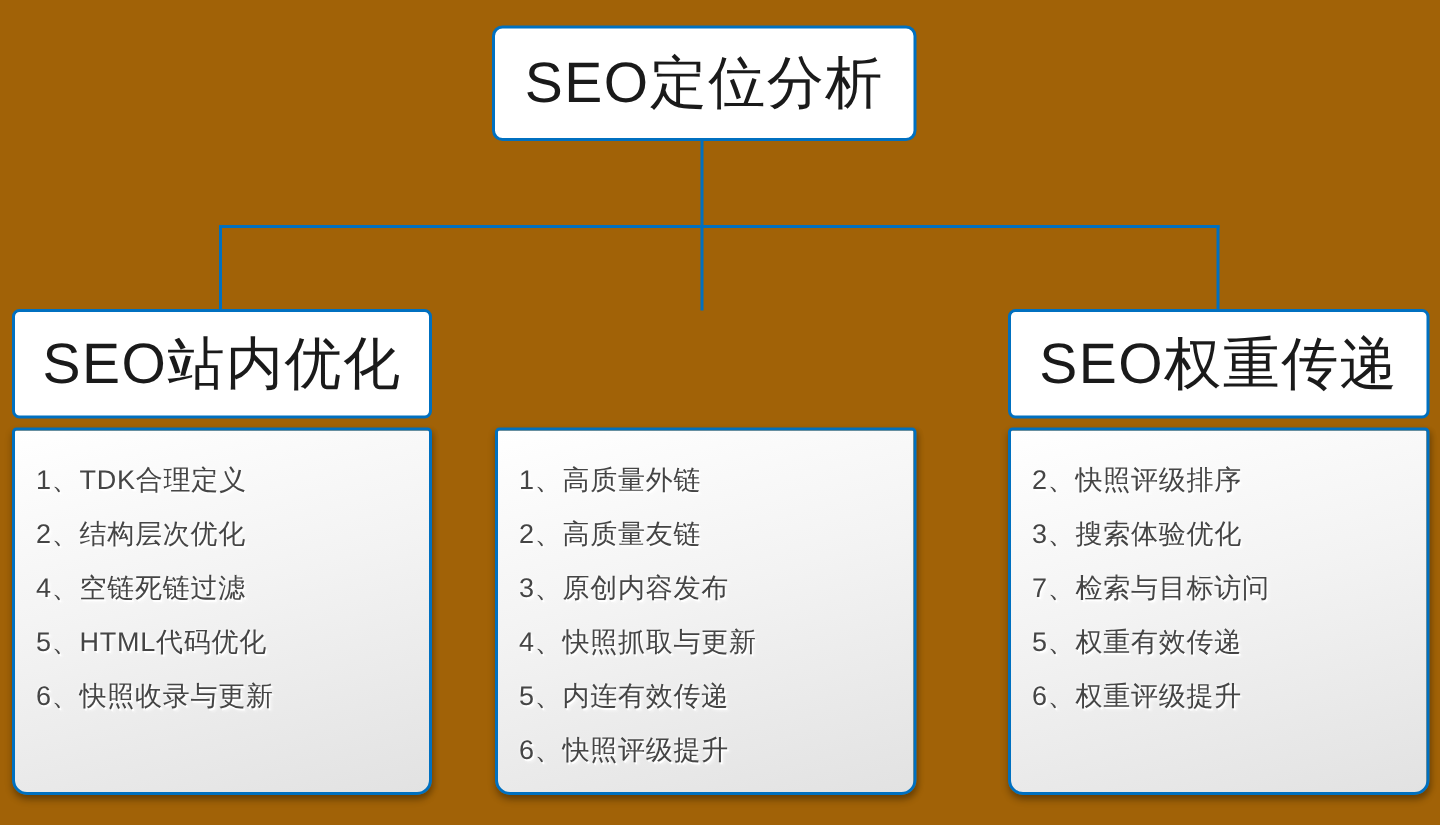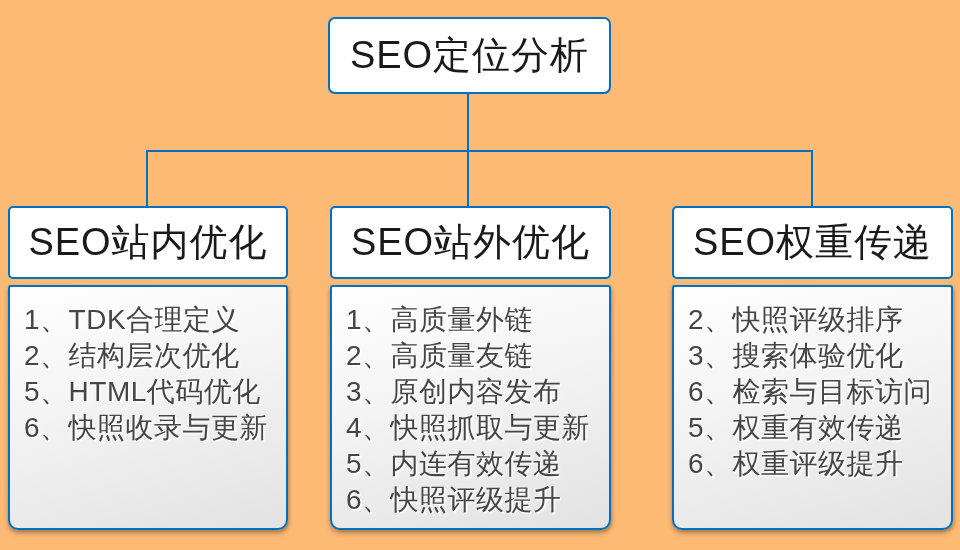--- a/index.html
+++ b/index.html
@@ -4,21 +4,21 @@
 <style>
   :root{
     --line:#0070c0;
     --border:#0070c0;
     --title-text:#1a1a1a;
     --item-text:#454545;
   }
   *{ box-sizing:border-box; margin:0; padding:0; }
   html,body{ width:960px; height:550px; background:#ffffff; overflow:hidden;
     font-family:"Liberation Sans","DejaVu Sans",sans-serif; }
-  .stage{ position:relative; width:960px; height:550px; background:#fdba74; }
+  .stage{ position:relative; width:960px; height:550px; background:#a16207; }
 
   .node{
     position:absolute; background:#fff;
     border:2px solid var(--border);
     display:flex; align-items:center; justify-content:center;
   }
   .root-node{
     left:328px; top:17px; width:283px; height:77px;
     border-radius:7px; z-index:2;
   }
@@ -45,21 +45,21 @@
     border-radius:3px 3px 10px 10px;
     background:linear-gradient(165deg,#ffffff 0%,#f3f3f3 45%,#e2e2e2 100%);
     box-shadow:0 3px 5px rgba(0,0,0,.30), 2px 2px 3px rgba(0,0,0,.08);
     padding:15px 6px 0 14px; z-index:2;
   }
   .col-1{ left:8px;   width:280px; }
   .col-2{ left:330px; width:281px; }
   .col-3{ left:672px; width:281px; }
 
   .list-item{
-    font-size:28px; line-height:36px; white-space:nowrap;
+    font-size:18px; line-height:36px; white-space:nowrap;
     color:var(--item-text); font-weight:400; letter-spacing:.5px;
     text-shadow:1px 1px 0 rgba(255,255,255,.95),
                 2px 2px 2px rgba(255,255,255,.65),
                -1px -1px 1px rgba(255,255,255,.35);
   }
 </style>
 </head>
 <body>
 
 <div class="stage">
@@ -73,40 +73,38 @@
   <div class="connector c-drop-left"></div>
   <div class="connector c-drop-mid"></div>
   <div class="connector c-drop-right"></div>
 
   <div class="node branch-header col-1">
     <span class="node-title">SEO站内优化</span>
   </div>
   <div class="branch-list col-1">
     <div class="list-item">1、TDK合理定义</div>
     <div class="list-item">2、结构层次优化</div>
+    <div class="list-item">4、空链死链过滤</div>
     <div class="list-item">5、HTML代码优化</div>
     <div class="list-item">6、快照收录与更新</div>
   </div>
 
-  <div class="node branch-header col-2">
-    <span class="node-title">SEO站外优化</span>
-  </div>
   <div class="branch-list col-2">
     <div class="list-item">1、高质量外链</div>
     <div class="list-item">2、高质量友链</div>
     <div class="list-item">3、原创内容发布</div>
     <div class="list-item">4、快照抓取与更新</div>
     <div class="list-item">5、内连有效传递</div>
     <div class="list-item">6、快照评级提升</div>
   </div>
 
   <div class="node branch-header col-3">
     <span class="node-title">SEO权重传递</span>
   </div>
   <div class="branch-list col-3">
     <div class="list-item">2、快照评级排序</div>
     <div class="list-item">3、搜索体验优化</div>
-    <div class="list-item">6、检索与目标访问</div>
+    <div class="list-item">7、检索与目标访问</div>
     <div class="list-item">5、权重有效传递</div>
     <div class="list-item">6、权重评级提升</div>
   </div>
 
 </div>
 
 </body></html>

